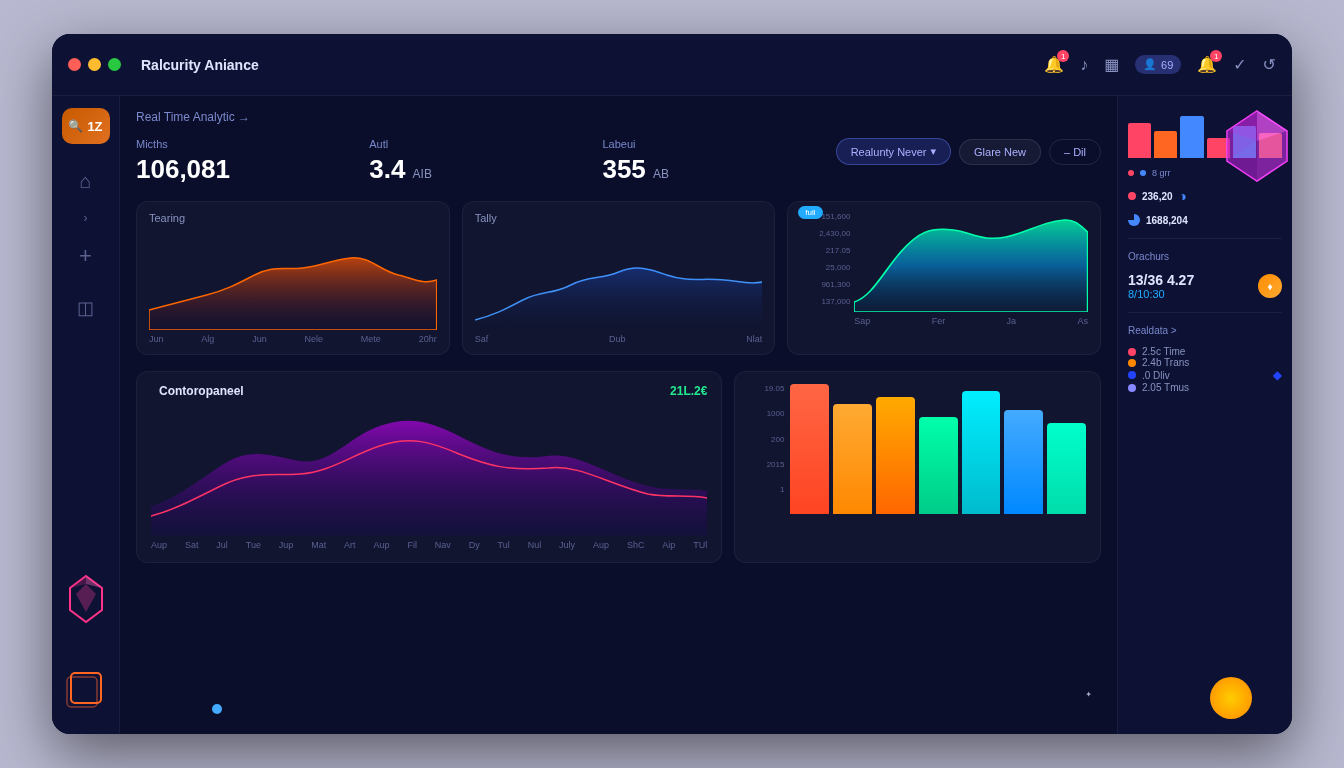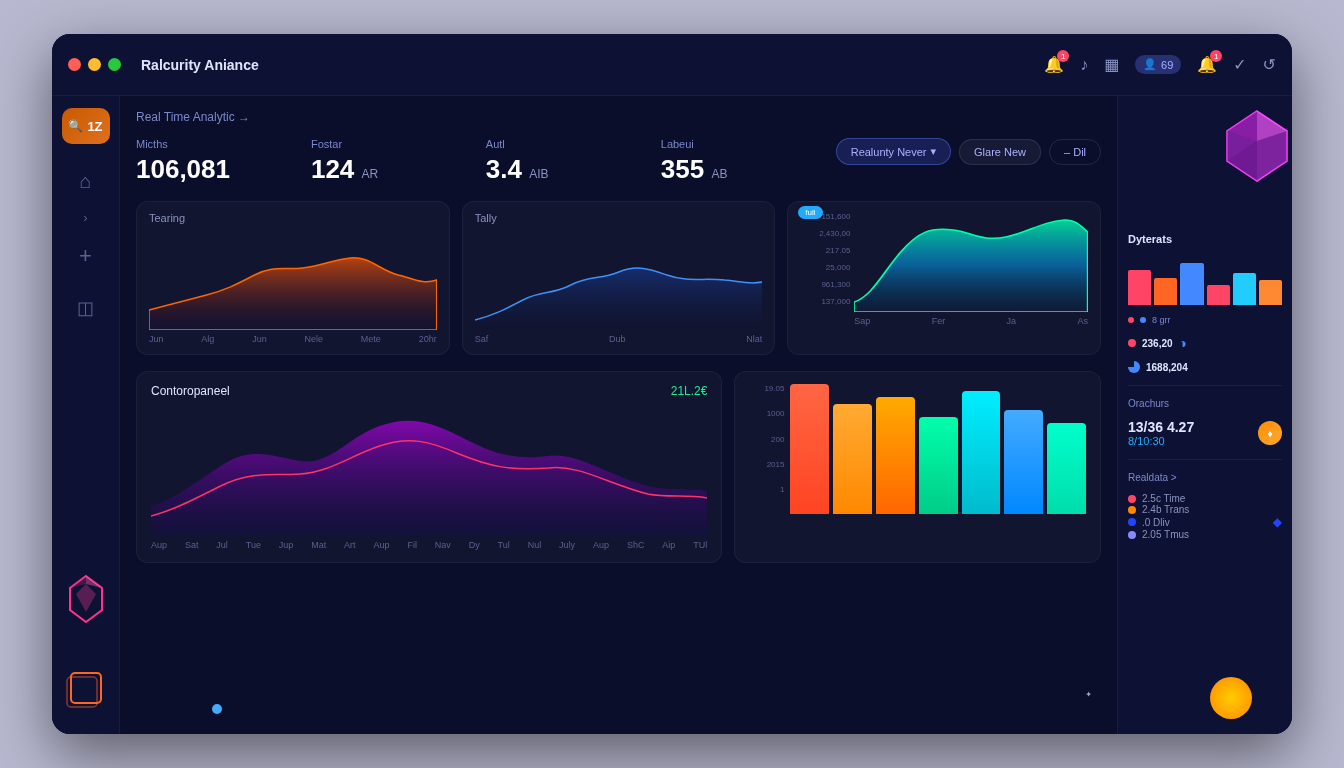--- a/index.html
+++ b/index.html
@@ -257,24 +257,25 @@
     }
     .bottom-card {
       background: rgba(255,255,255,0.03);
       border-radius: 12px;
       padding: 12px 14px;
       border: 1px solid rgba(255,255,255,0.05);
     }
     .bottom-card-title {
       color: #e0e4ff;
       font-size: 12px;
-      font-weight: 400;
+      font-weight: 700;
       margin-bottom: 8px;
       display: flex;
       justify-content: space-between;
+      margin-left: 8px;
     }
     .bottom-card-value {
       color: #22e890;
       font-size: 12px;
     }
     .bottom-chart-area {
       height: 130px;
       position: relative;
     }
 
@@ -469,27 +470,20 @@
 
       <div class="breadcrumb">
         <span>Real Time Analytic →</span>
       </div>
 
       <div class="stats-row">
         <div class="stat-block">
           <div class="stat-label">Micths</div>
           <div class="stat-value">
             <span>106,081</span>
-          </div>
-        </div>
-        <div class="stat-block">
-          <div class="stat-label">Fostar</div>
-          <div class="stat-value">
-            <span>124</span>
-            <span class="stat-unit">AR</span>
           </div>
         </div>
         <div class="stat-block">
           <div class="stat-label">Autl</div>
           <div class="stat-value">
             <span>3.4</span>
             <span class="stat-unit">AIB</span>
           </div>
         </div>
         <div class="stat-block">
@@ -664,23 +658,20 @@
         <svg width="90" height="80" viewBox="0 0 90 80">
           <polygon points="45,5 75,25 75,55 45,75 15,55 15,25" fill="rgba(220,50,255,0.4)" stroke="#ff44ff" stroke-width="1.5"></polygon>
           <polygon points="45,5 75,25 45,35" fill="rgba(255,100,255,0.5)"></polygon>
           <polygon points="45,5 15,25 45,35" fill="rgba(180,30,200,0.5)"></polygon>
           <polygon points="45,35 75,25 75,55 45,75" fill="rgba(200,50,220,0.3)"></polygon>
           <polygon points="45,35 15,55 45,75" fill="rgba(150,20,180,0.3)"></polygon>
           <polygon points="45,35 15,25 15,55" fill="rgba(160,30,190,0.4)"></polygon>
         </svg>
       </div>
 
-      <div style="margin-top:65px;">
-        <div class="right-panel-title">Dyterats</div>
-      </div>
 
       <div class="mini-bar-chart">
         <div class="mini-bar" style="height:70%;background:#ff4466;"></div>
         <div class="mini-bar" style="height:55%;background:#ff6622;"></div>
         <div class="mini-bar" style="height:85%;background:#4488ff;"></div>
         <div class="mini-bar" style="height:40%;background:#ff4466;"></div>
         <div class="mini-bar" style="height:65%;background:#22ccff;"></div>
         <div class="mini-bar" style="height:50%;background:#ff8833;"></div>
       </div>
 

